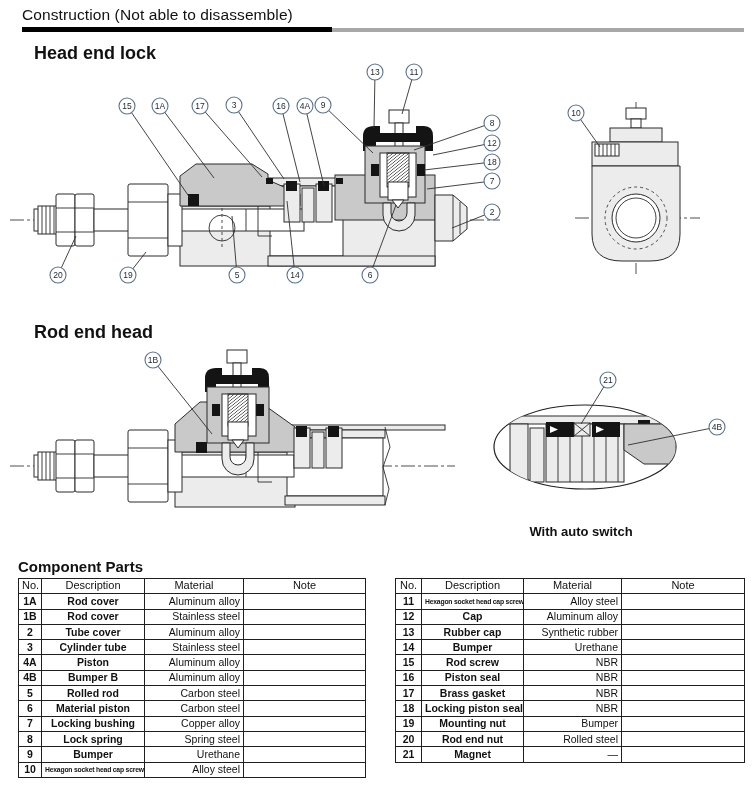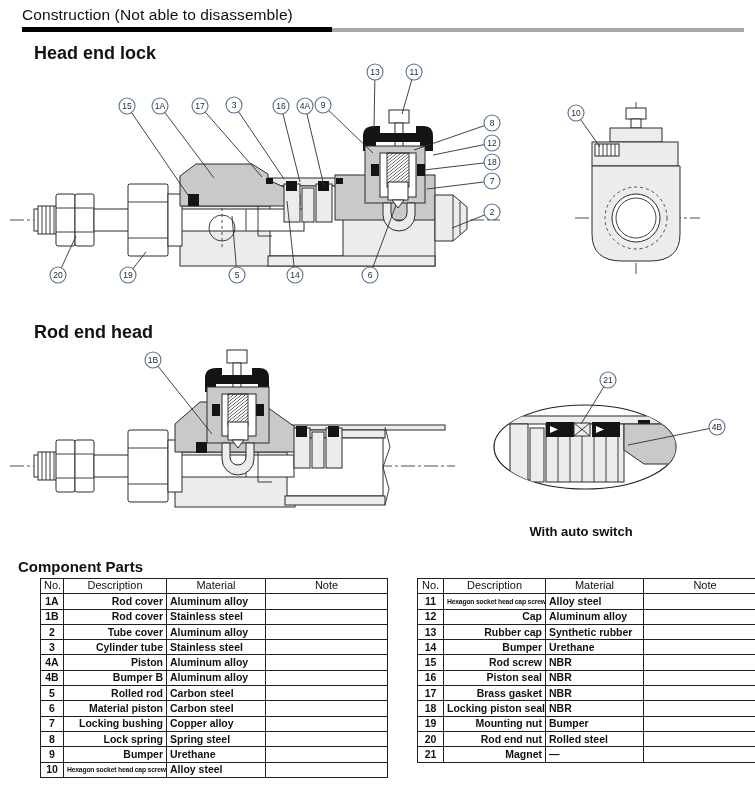--- a/index.html
+++ b/index.html
@@ -5,26 +5,26 @@
   html,body { margin:0; padding:0; background:#fff; }
   body { width:755px; height:799px; position:relative; font-family:"Liberation Sans",sans-serif; color:#111; overflow:hidden; }
   .abs { position:absolute; }
   .title { left:22px; top:6px; font-size:15.5px; font-weight:normal; letter-spacing:0.1px; }
   .rule-b { left:22px; top:27px; width:310px; height:5px; background:#000; }
   .rule-g { left:332px; top:27.5px; width:412px; height:4px; background:#a8a8a8; }
   .sec-label { left:34px; font-size:18px; font-weight:bold; }
   .caption { left:501px; top:500px; width:160px; text-align:center; font-size:13px; font-weight:bold;margin-top:24px; }
   .parts-heading { left:18px; top:558px; font-size:15px; font-weight:bold; }
 
-  table.parts { position:absolute; top:578px; border-collapse:collapse; table-layout:fixed; background:#fff;margin-left:22px; }
+  table.parts { position:absolute; top:578px; border-collapse:collapse; table-layout:fixed; background:#fff; }
   table.parts th, table.parts td { border:1.3px solid #1f1f1f; height:15.3px; padding:0 3px; box-sizing:border-box; font-size:10.5px; line-height:1.05; overflow:hidden; white-space:nowrap; }
   table.parts th { font-weight:normal; text-align:center; font-size:11px; }
   td.no { font-weight:bold; text-align:center; padding:0 1px; }
-  td.desc { font-weight:bold; text-align:right; }
-  td.mat { text-align:left;font-weight:bold; }
+  td.desc { font-weight:bold; text-align:center; }
+  td.mat { text-align:right; }
   td.desc.condensed { font-size:6.8px; letter-spacing:-0.2px; }
 
   
   .ml { fill:#ececec; stroke:#2b2b2b; stroke-width:1; }        
   .mw { fill:#ffffff; stroke:#2b2b2b; stroke-width:1; }        
   .mg { fill:#c9c9c9; stroke:#2b2b2b; stroke-width:1; }        
   .sl { fill:#141414; stroke:none; }                            
   .ln { stroke:#2b2b2b; stroke-width:0.9; fill:none; }
   .axis { stroke:#3a3a3a; stroke-width:0.9; fill:none; stroke-dasharray:14 3 3 3; }
   .dash { stroke:#3a3a3a; stroke-width:0.9; fill:none; stroke-dasharray:3 3; }

